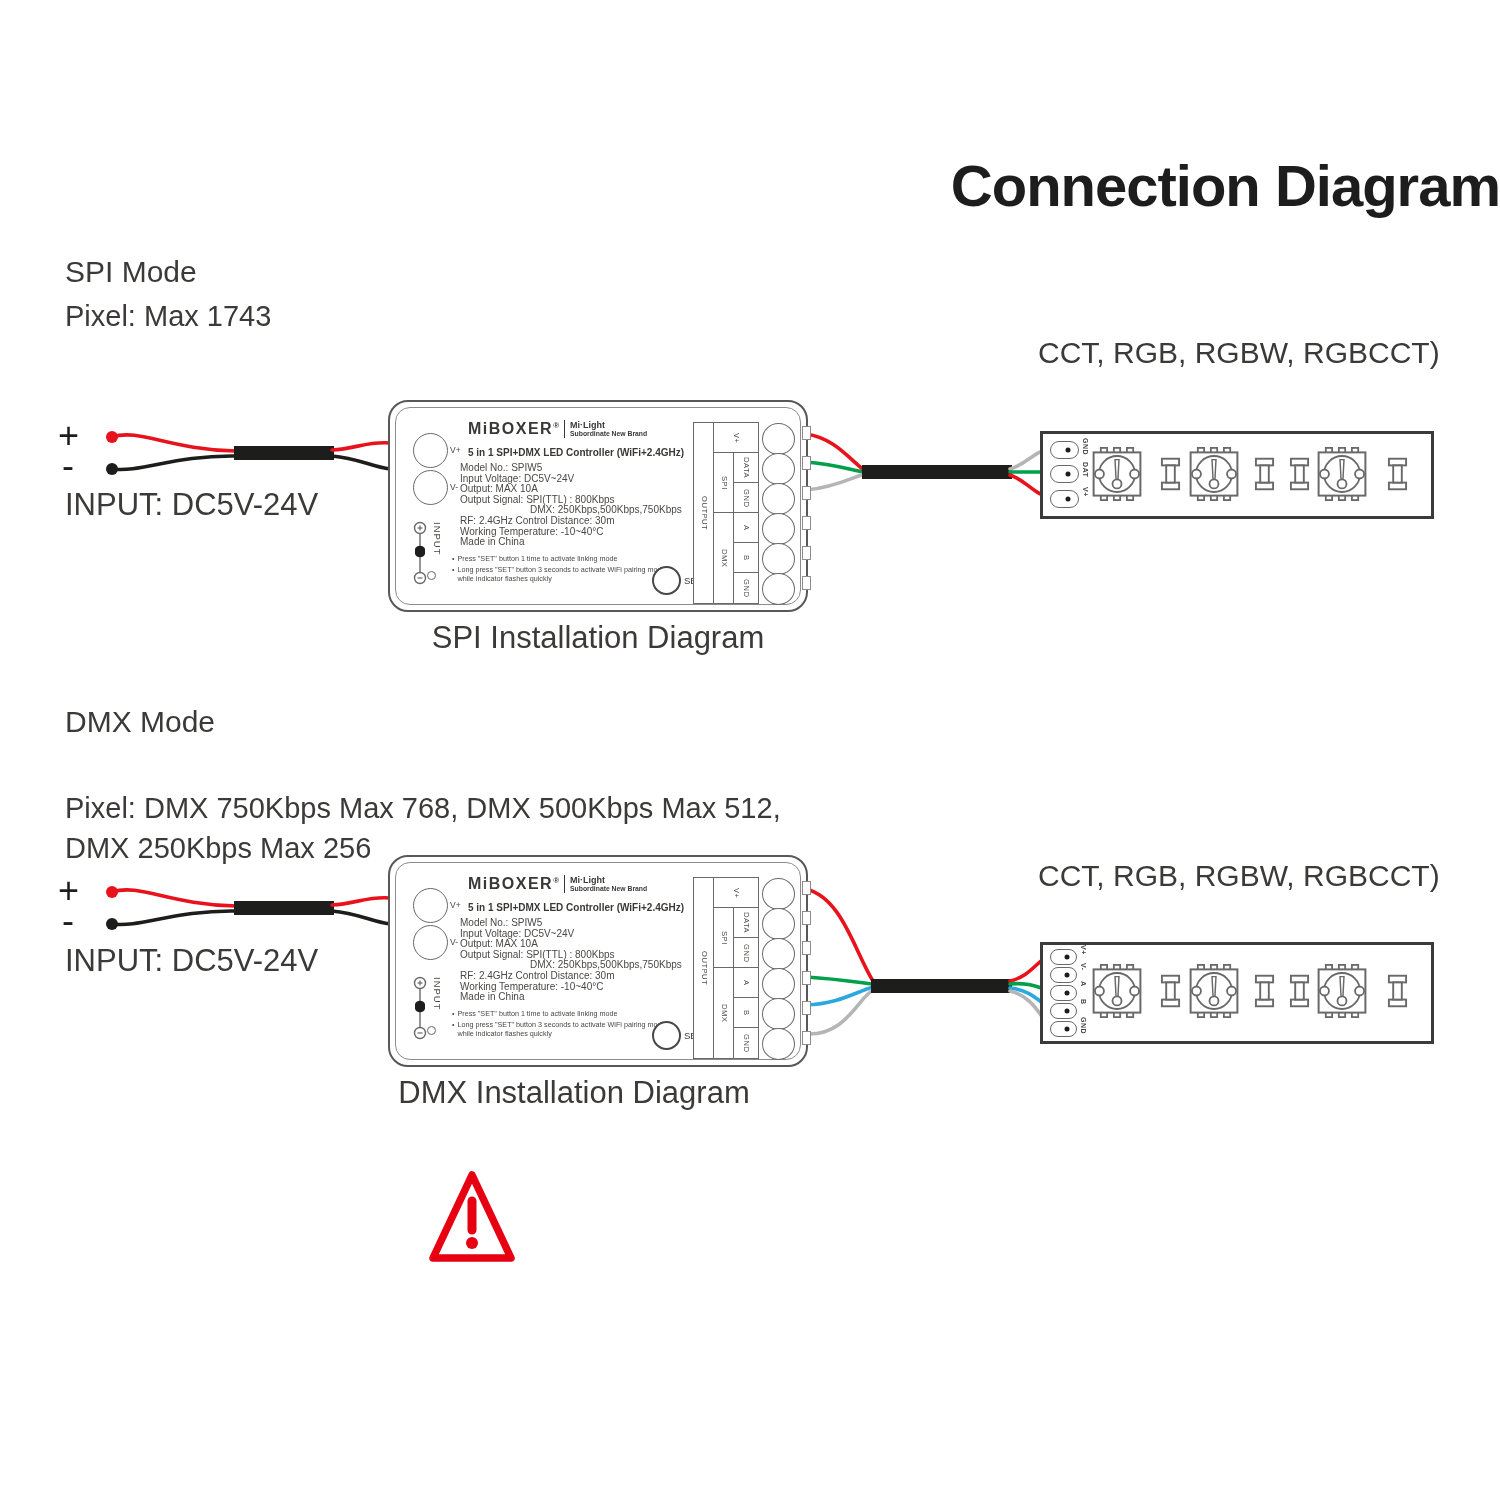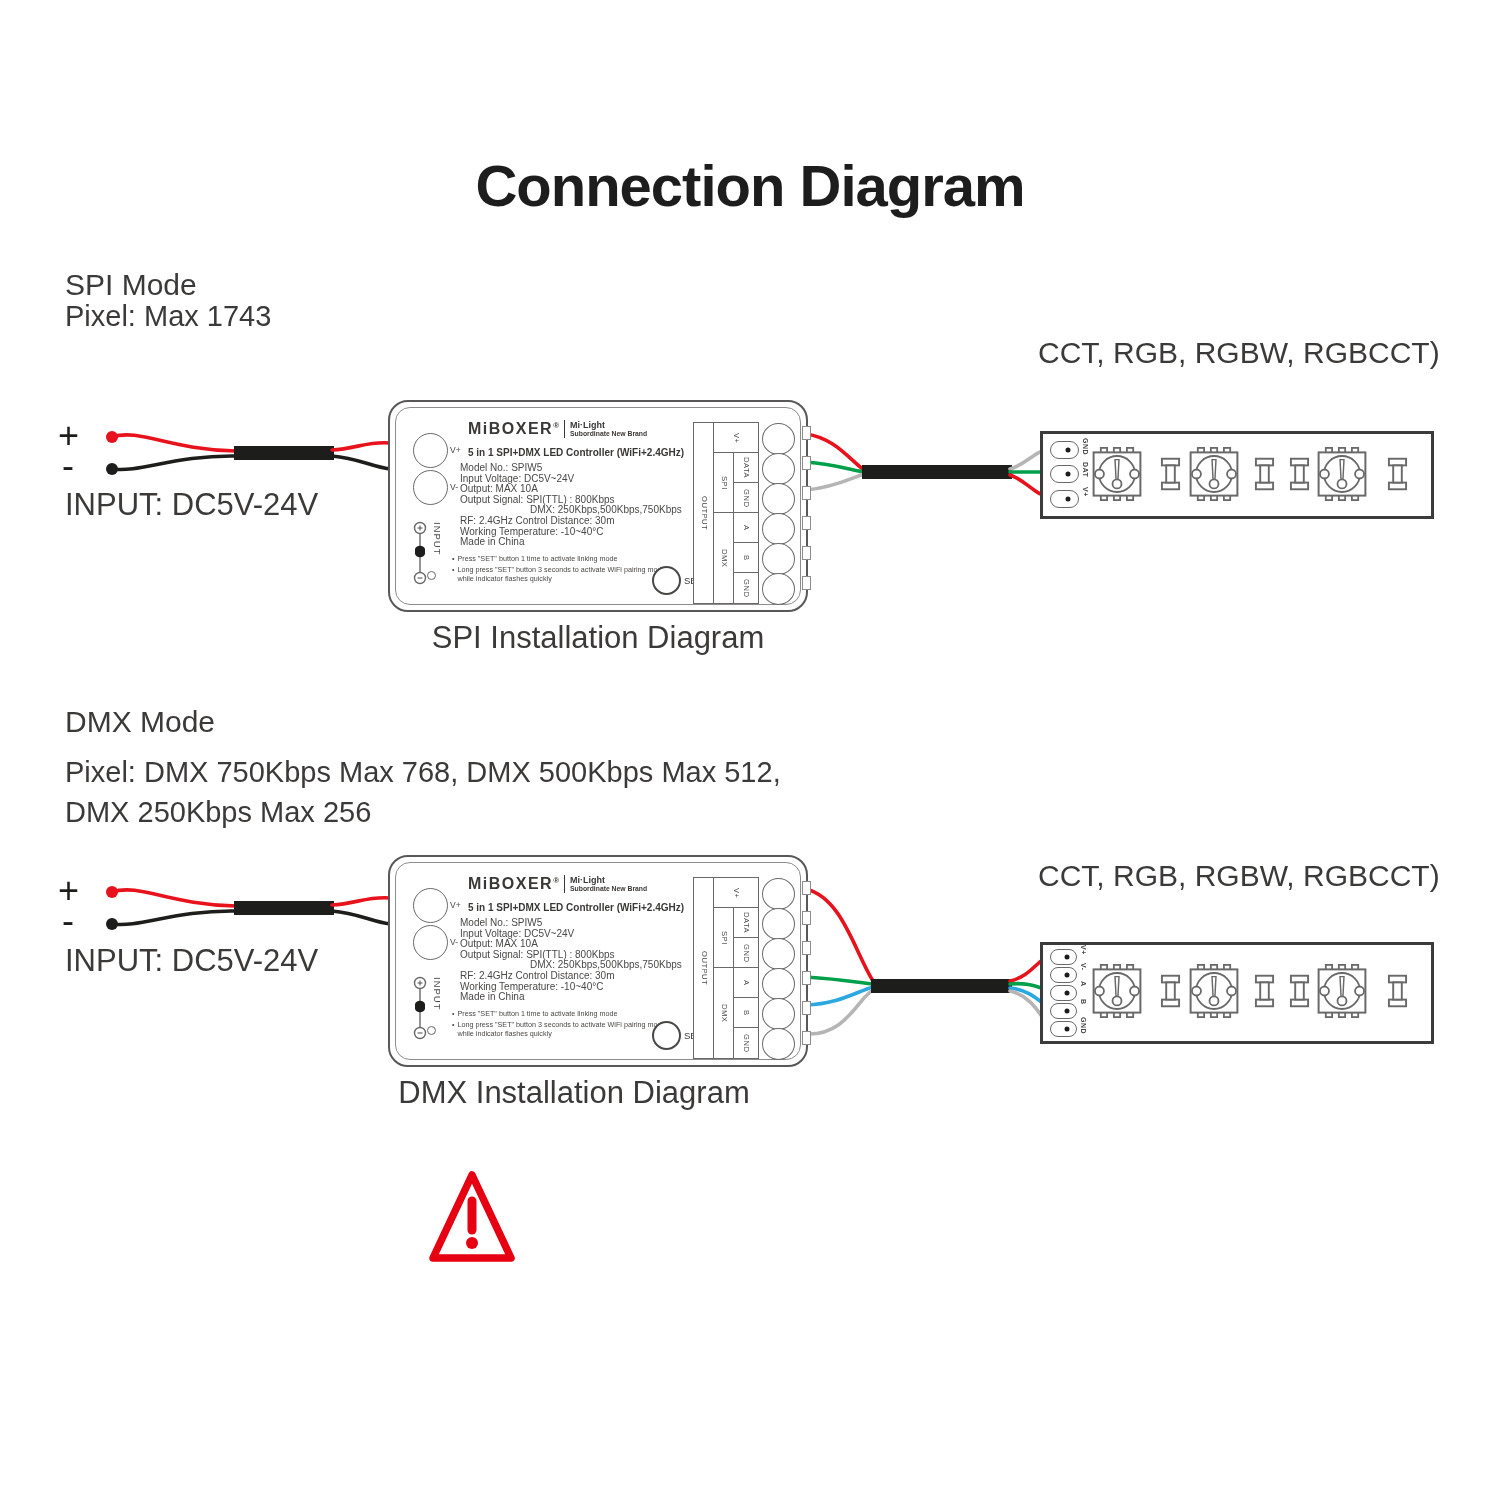--- a/index.html
+++ b/index.html
@@ -1,20 +1,20 @@
 <!DOCTYPE html>
 <html style="--wire-red: #e8121c; --wire-green: #00a04a; --wire-blue: #2ba8e0; --wire-gray: #b5b5b6; --cable-black: #1d1d1b; --ink: #3c3a39; --device-line: #595757; --warning-red: #e60012;"><head>
 <meta charset="utf-8">
 <style>
   html,body{margin:0;padding:0;background:#fff;}
   #canvas{position:relative;width:1500px;height:1500px;background:#fff;overflow:hidden;
           font-family:"Liberation Sans",sans-serif;color:var(--ink,#3c3a39);}
   .abs{position:absolute;}
   
-  .page-title{left:0;top:152px;width:1500px;text-align:center;font-size:58px;font-weight:bold;
+  .page-title{left:0;top:152px;width:1500px;text-align:right;font-size:58px;font-weight:bold;
               letter-spacing:-1px;color:#1d1d1d;}
   .mode-title{font-size:30px;}
   .pixel-line{font-size:29px;line-height:40px;}
   .input-label{font-size:31px;}
   .polarity{font-size:36px;font-weight:400;color:#1d1d1b;}
   .caption{font-size:31px;text-align:center;width:420px;}
   .strip-label{font-size:30px;line-height:39px;}
   
   svg.wires{left:0;top:0;width:1500px;height:1500px;z-index:1;}
   .w{fill:none;stroke-width:3.6;stroke-linecap:round;}
@@ -104,32 +104,32 @@
     <path class="w w-gray" d="M806,1034 C846,1036 858,998 873,990"></path>
     <path class="w-cable" d="M871,986 L1012,986"></path>
     <path class="w w-red" d="M1010,981 C1032,976 1038,958 1052,955"></path>
     <path class="w w-green" d="M1010,984 C1032,982 1040,989 1052,991"></path>
     <path class="w w-blue" d="M1010,988 C1032,990 1042,1005 1052,1009"></path>
     <path class="w w-gray" d="M1010,991 C1036,997 1042,1023 1052,1027"></path>
   </svg>
 
   <div class="abs page-title">Connection Diagram</div>
 
-  <div class="abs mode-title" style="left:65px;top:268px">SPI Mode</div>
+  <div class="abs mode-title" style="left:65px;top:255px">SPI Mode</div>
   <div class="abs pixel-line" style="left:65px;top:296px">Pixel: Max 1743</div>
   <div class="abs polarity" style="left:58px;top:415px">+</div>
   <div class="abs polarity" style="left:62px;top:445px">-</div>
   <div class="abs input-label" style="left:65px;top:487px">INPUT: DC5V-24V</div>
   <div class="abs caption" style="left:388px;top:620px">SPI Installation Diagram</div>
   <div class="abs strip-label" style="left:1038px;top:333px">
     <div>CCT, RGB, RGBW, RGBCCT)</div>
   </div>
 
   <div class="abs mode-title" style="left:65px;top:705px">DMX Mode</div>
-  <div class="abs pixel-line" style="left:65px;top:752px">
+  <div class="abs pixel-line" style="left:65px;top:788px">
     <div>Pixel: DMX 750Kbps Max 768, DMX 500Kbps Max 512,</div>
     <div>DMX 250Kbps Max 256</div>
   </div>
   <div class="abs polarity" style="left:58px;top:870px">+</div>
   <div class="abs polarity" style="left:62px;top:900px">-</div>
   <div class="abs input-label" style="left:65px;top:943px">INPUT: DC5V-24V</div>
   <div class="abs caption" style="left:364px;top:1075px">DMX Installation Diagram</div>
   <div class="abs strip-label" style="left:1038px;top:856px">
     <div>CCT, RGB, RGBW, RGBCCT)</div>
   </div>

